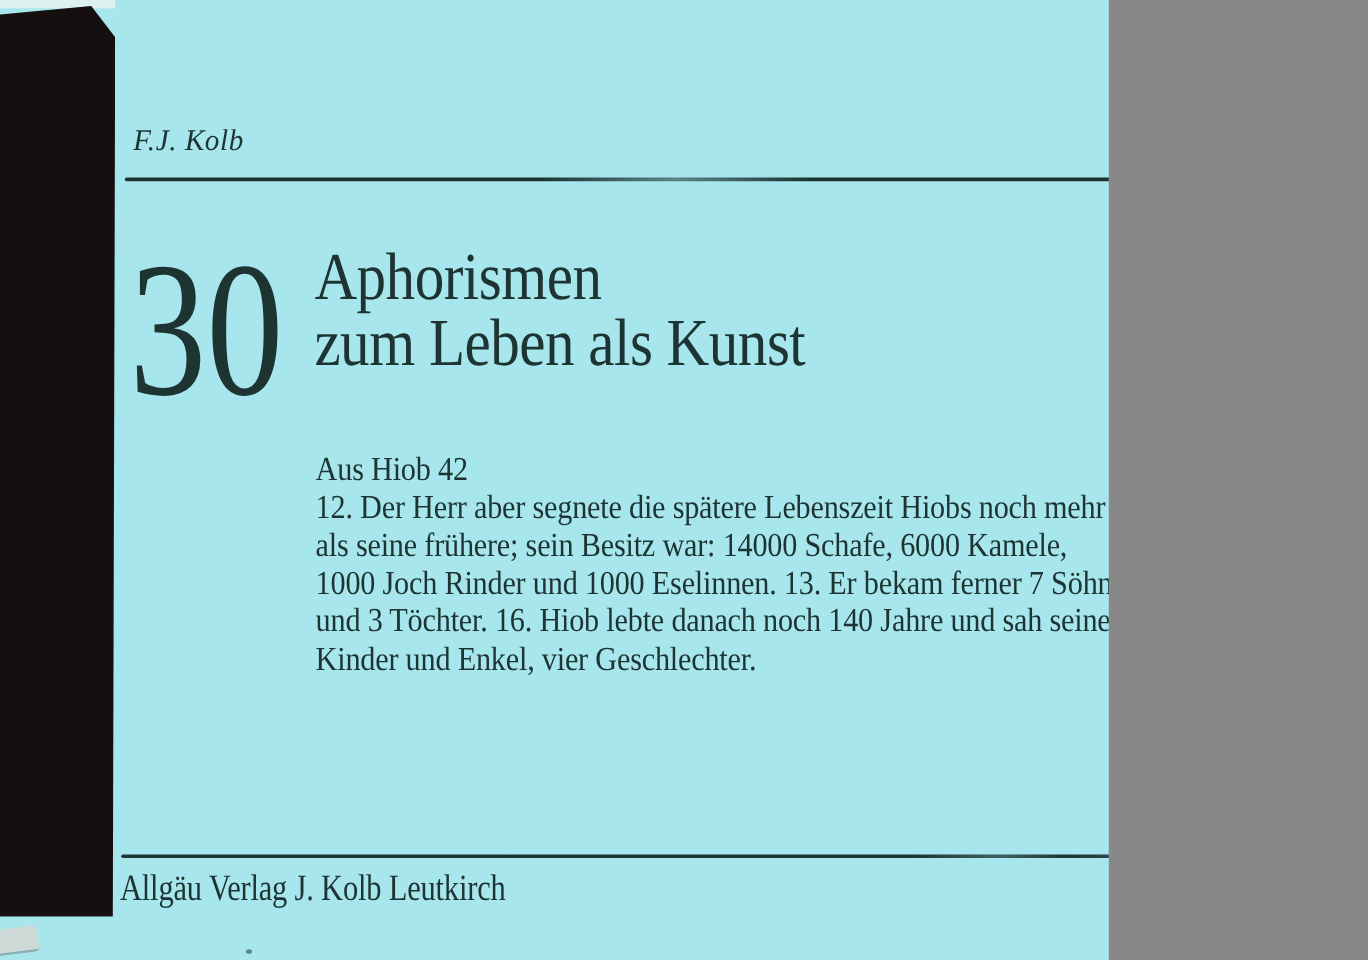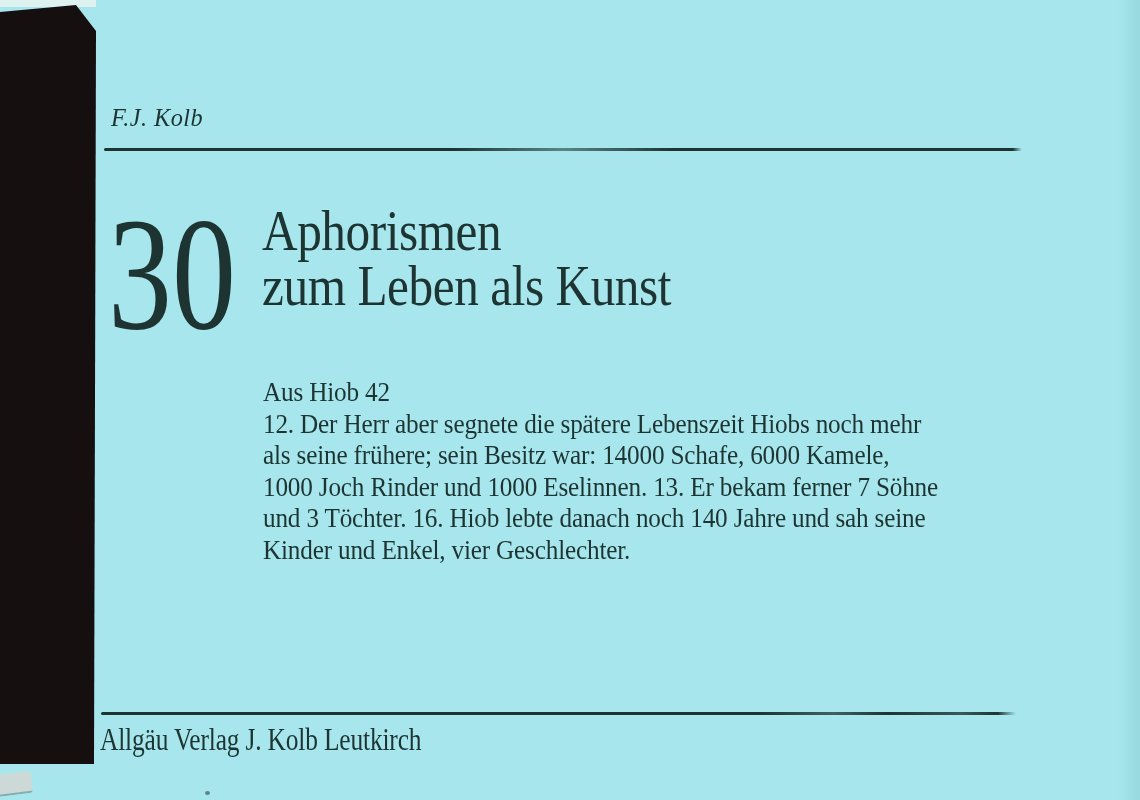--- a/index.html
+++ b/index.html
@@ -2,21 +2,21 @@
 <html style="--paper: #a6e6ec; --paper-edge: #97d8df; --ink: #1d3432; --spine: #150f10; --sliver: #ddf1ef; --artifact: #ccd9d7;"><head>
 <meta charset="utf-8">
 <style>
   html, body {
     margin: 0;
     padding: 0;
     background: #888;
   }
   .scan {
     position: relative;
-    width: 1140px;
+    width: 924px;
     height: 800px;
     overflow: hidden;
     background: linear-gradient(90deg, var(--paper) 0px, var(--paper) 1118px, var(--paper-edge) 1140px);
     font-family: "Liberation Serif", serif;
     color: var(--ink);
   }
 
   
   .top-sliver {
     position: absolute;

